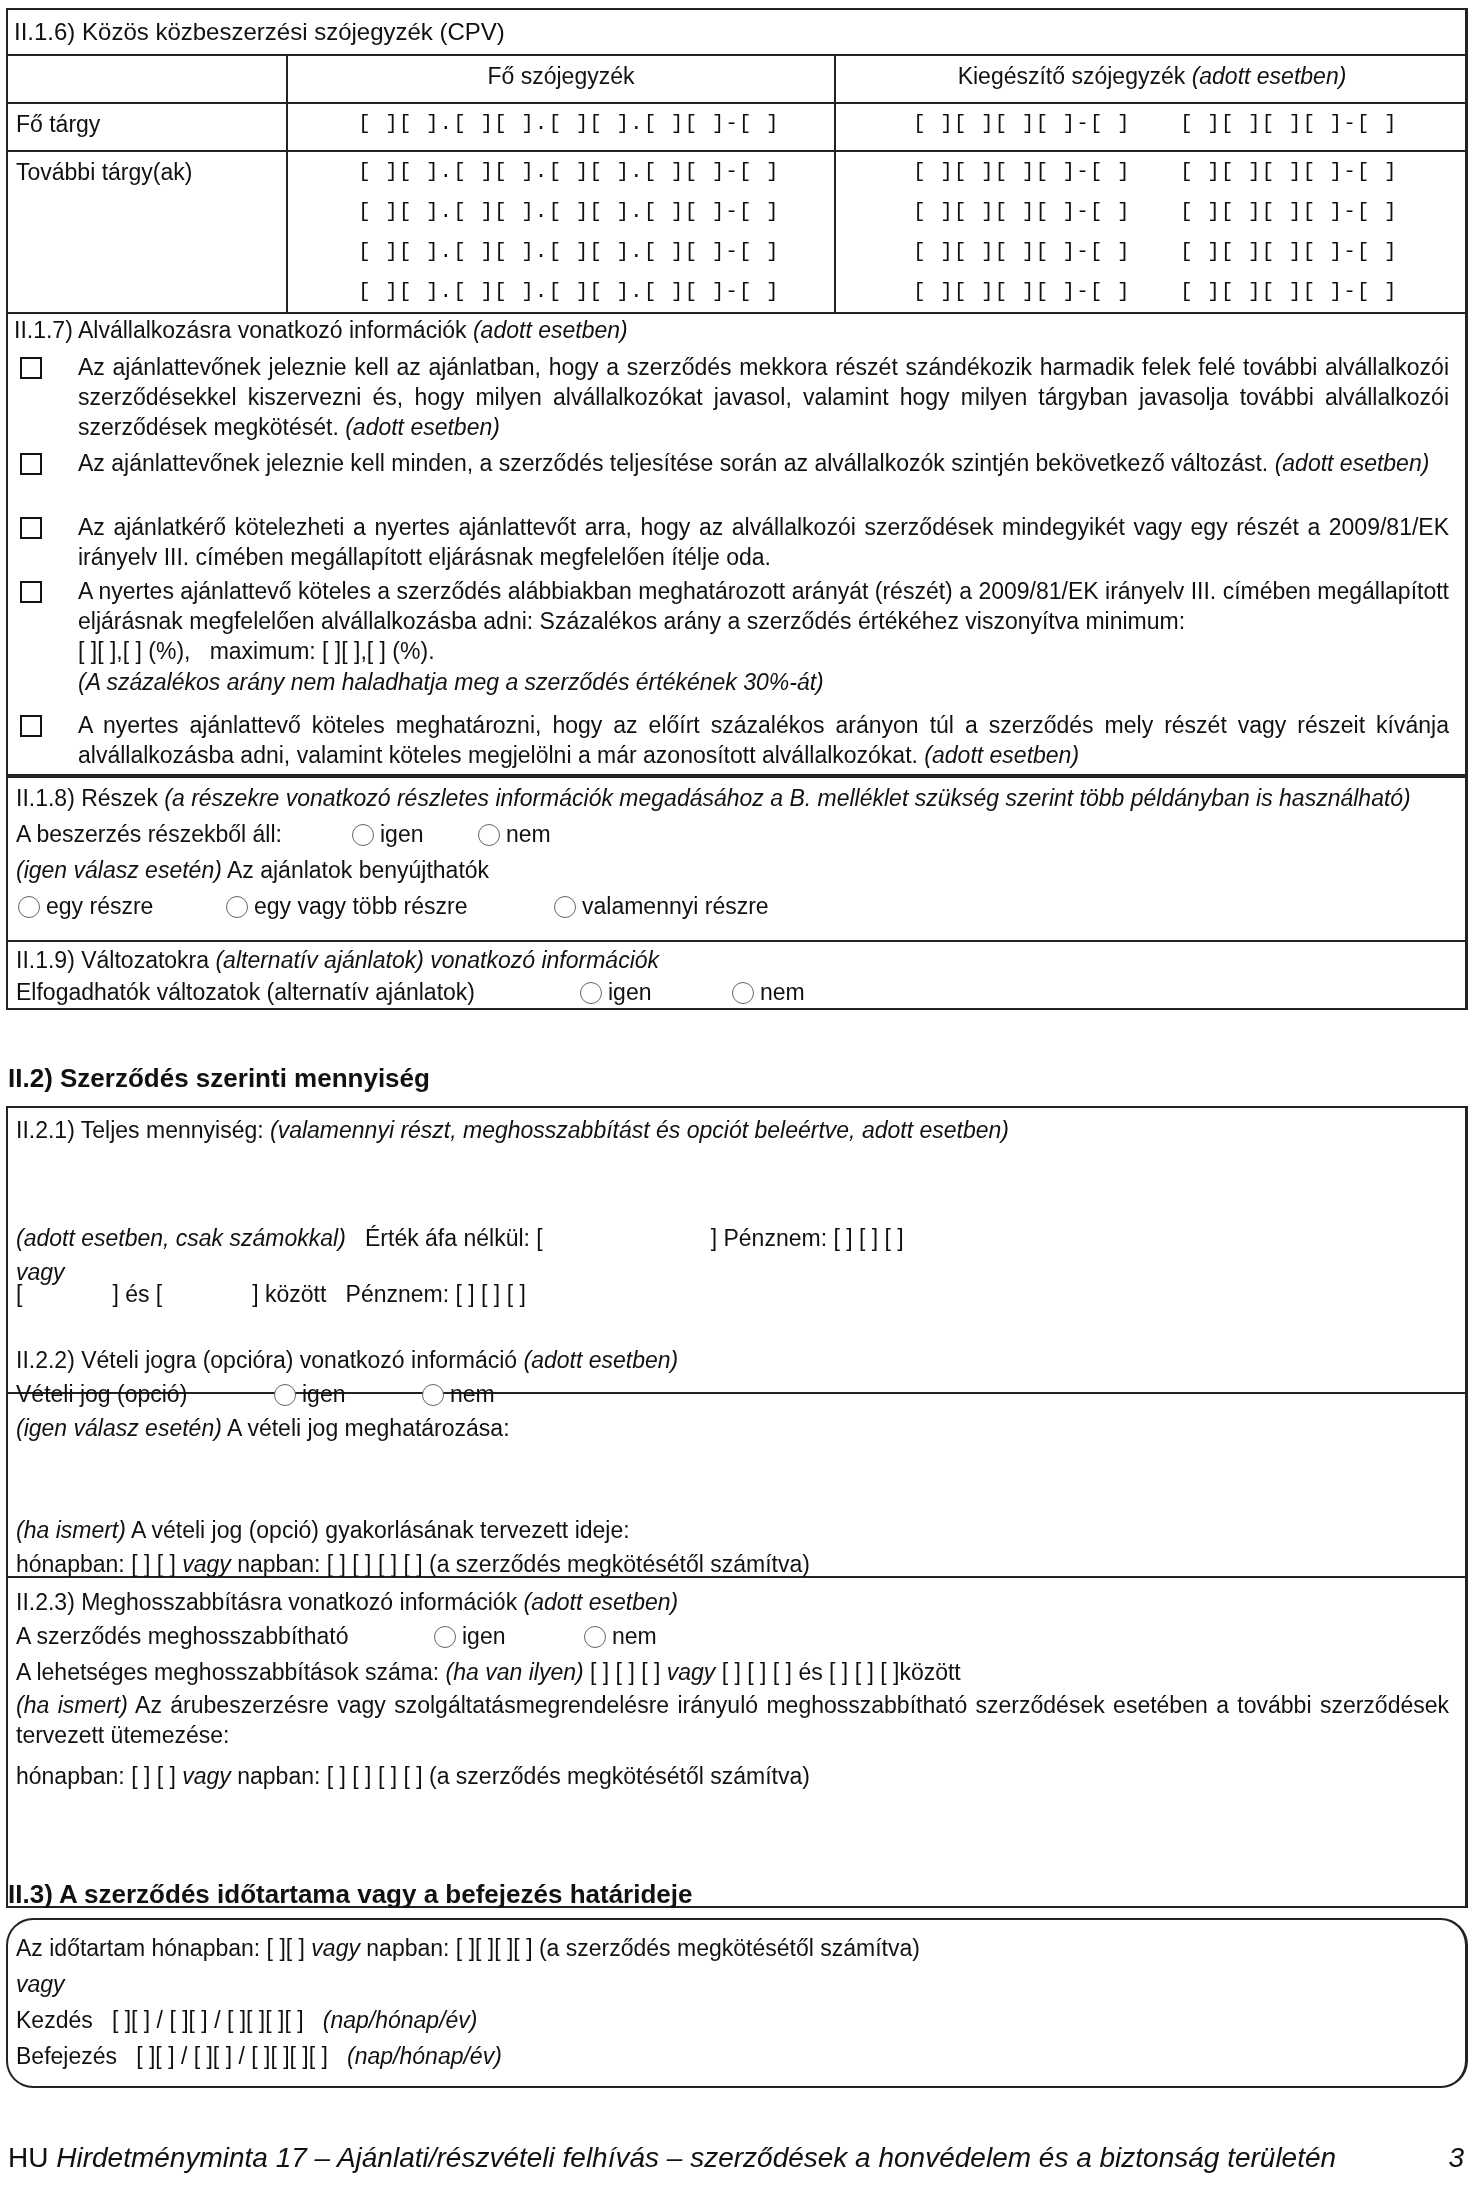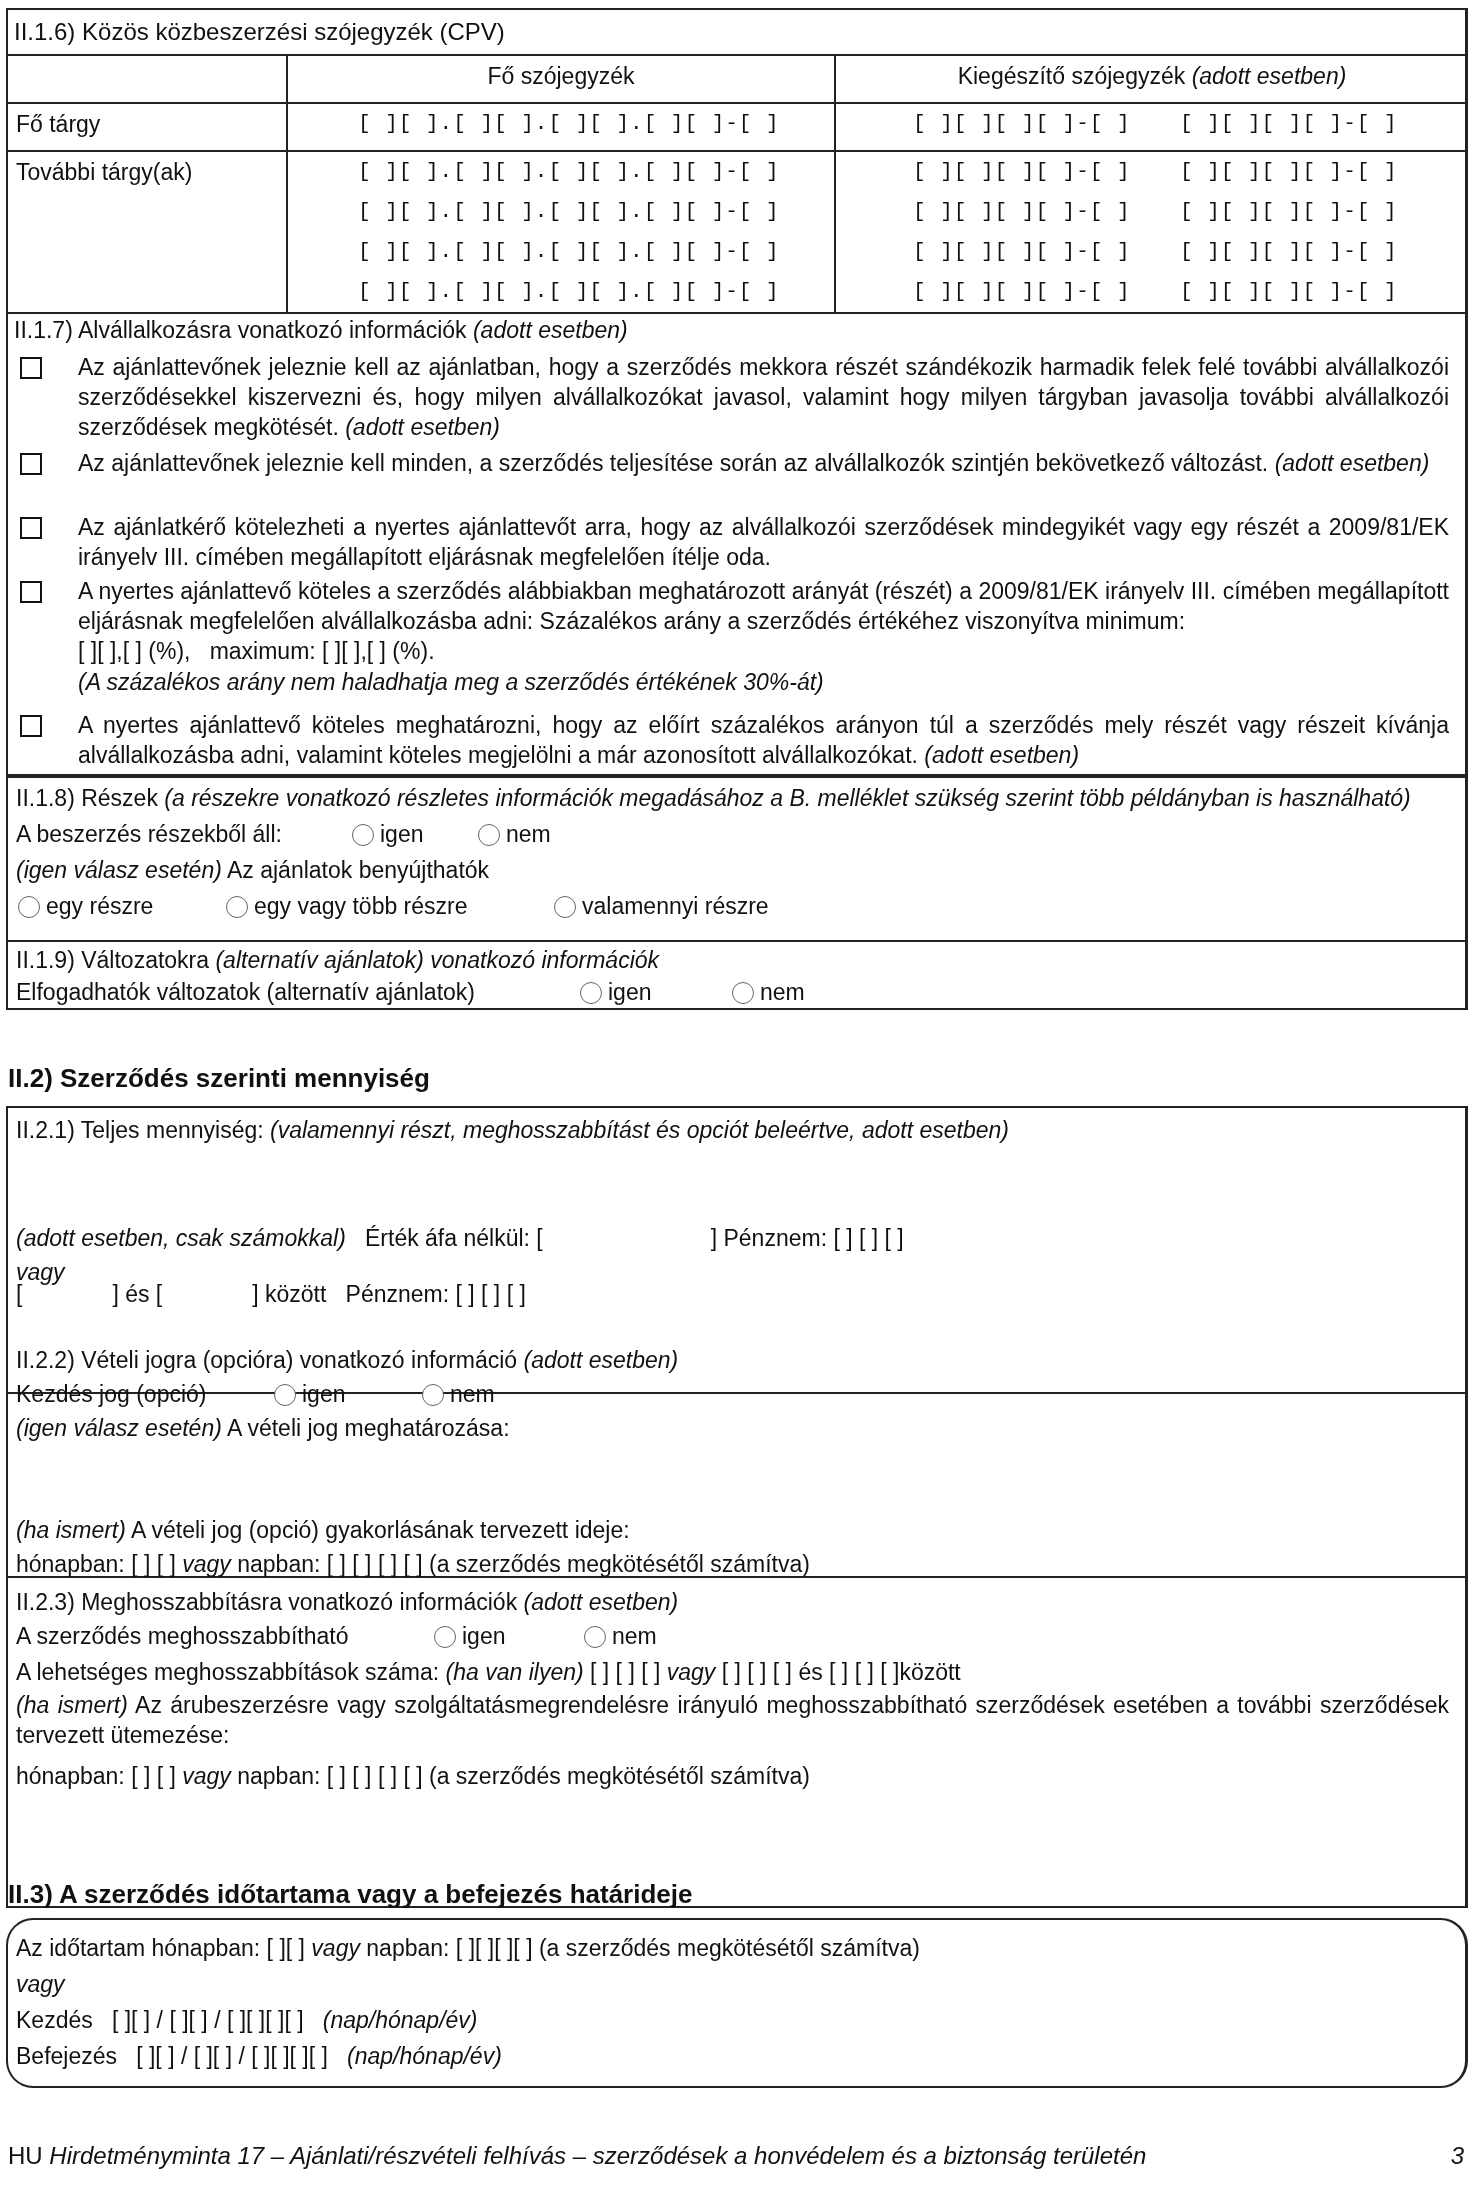--- a/index.html
+++ b/index.html
@@ -37,21 +37,21 @@
   .radio { display: inline-block; width: 22px; height: 22px; border: 1.5px solid #666; border-radius: 50%; vertical-align: -4px; margin-right: 6px; background: #fff; }
   .rgroup { position: absolute; white-space: nowrap; }
 
   .h2 { position: absolute; left: 8px; font-size: 26px; font-weight: bold; }
 
   #qty { top: 1106px; height: 288px; }
   #opt { top: 1338px; height: 240px; border-top: none; }
   #ext { top: 1578px; height: 330px; border-top: none; }
   #dur { top: 1918px; height: 170px; border-radius: 27px; }
 
-  #footer { position: absolute; left: 8px; top: 2140px; width: 1456px; font-size: 24px; }
+  #footer { position: absolute; left: 8px; top: 2140px; width: 1456px; font-size: 28px; }
   #footer .pg { position: absolute; right: 0; top: 0; font-style: italic; }
 </style>
 </head>
 <body>
 
 <div class="box" id="cpv">
   <div class="title">II.1.6) Közös közbeszerzési szójegyzék (CPV)</div>
   <div class="hline" style="top:44px"></div>
   <div class="hline" style="top:92px"></div>
   <div class="hline" style="top:140px"></div>
@@ -158,21 +158,21 @@
   <div class="line" style="top:172px">
     <span>[</span><span style="display:inline-block;width:90px"></span><span>] és [</span><span style="display:inline-block;width:90px"></span><span>] között</span>&nbsp;&nbsp;
     <span>Pénznem:</span> <span>[ ] [ ] [ ]</span>
   </div>
 </div>
 
 <div class="box" id="opt">
   <div class="line" style="top:8px">
     <span class="b">II.2.2)</span> <span class="b">Vételi jogra (opcióra) vonatkozó információ</span> <span class="i">(adott esetben)</span>
   </div>
-  <div class="line" style="top:42px">Kezdés jog (opció)</div>
+  <div class="line" style="top:42px">Vételi jog (opció)</div>
   <div class="rgroup" style="left:266px;top:42px"><span class="radio"></span><span>igen</span></div>
   <div class="rgroup" style="left:414px;top:42px"><span class="radio"></span><span>nem</span></div>
   <div class="line" style="top:76px"><span class="i">(igen válasz esetén)</span> <span>A vételi jog meghatározása:</span></div>
   <div class="line" style="top:178px"><span class="i">(ha ismert)</span> <span>A vételi jog (opció) gyakorlásának tervezett ideje:</span></div>
   <div class="line" style="top:212px">
     <span>hónapban:</span> <span>[ ] [ ]</span>
     <span class="i">vagy</span> <span>napban:</span>
     <span>[ ] [ ] [ ] [ ]</span>
     <span>(a szerződés megkötésétől számítva)</span>
   </div>

